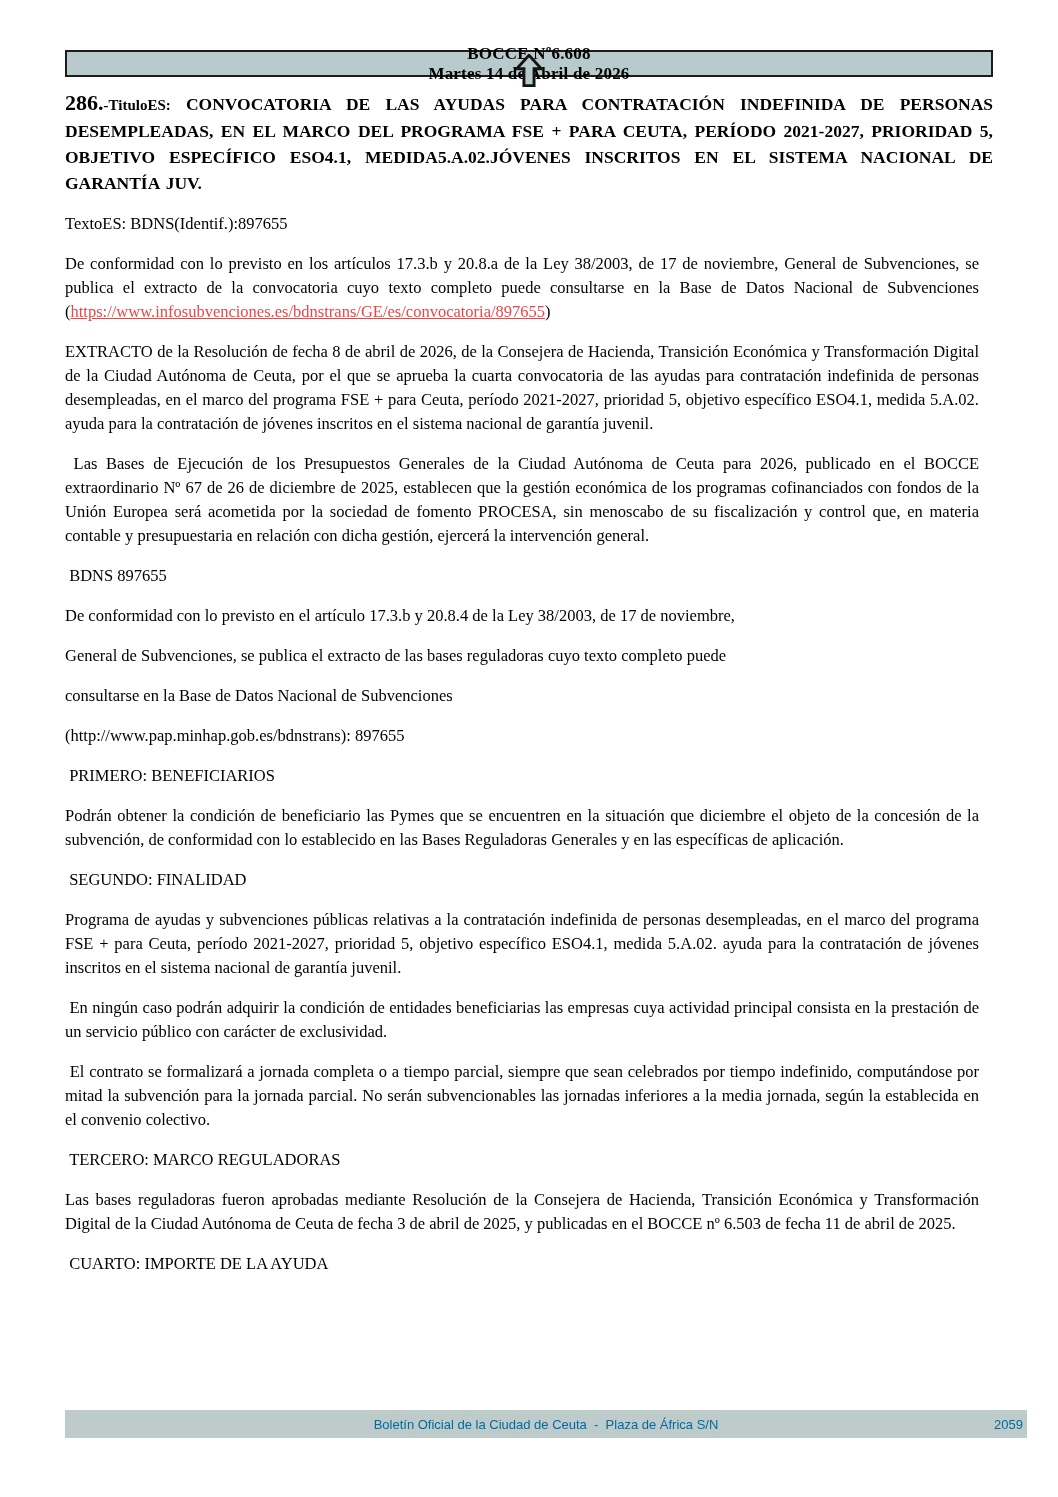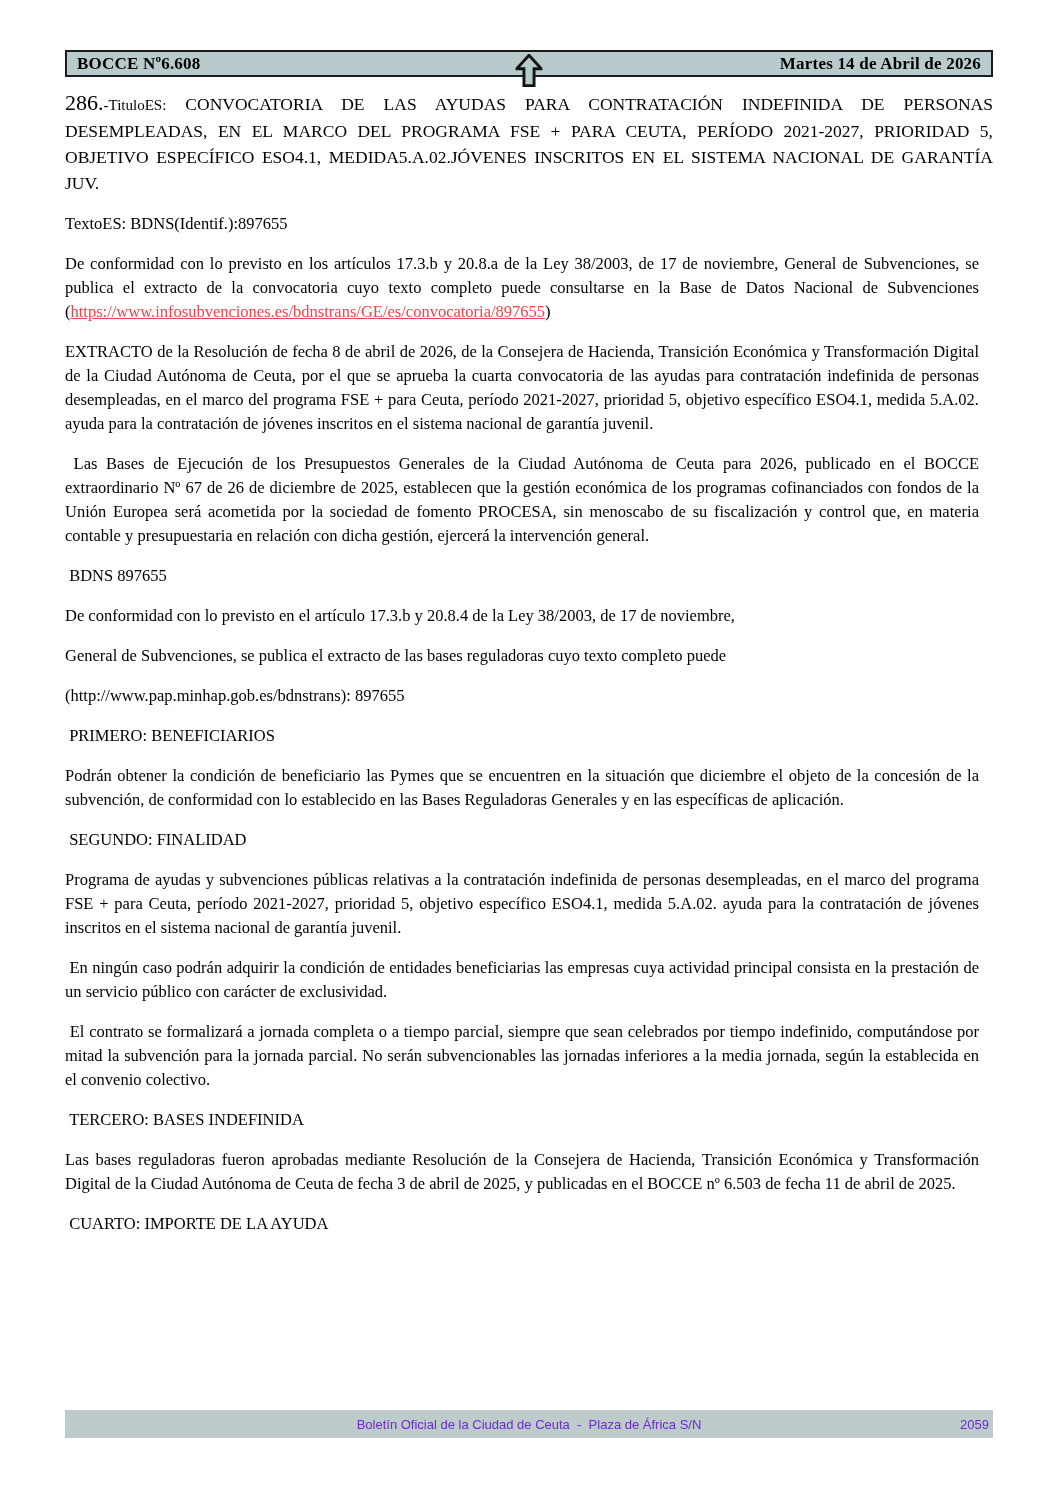--- a/index.html
+++ b/index.html
@@ -17,23 +17,24 @@
     position: absolute;
     left: 65px;
     top: 50px;
     width: 928px;
     height: 27px;
     box-sizing: border-box;
     background: #b9cacc;
     border: 2px solid #1c1c1c;
     display: flex;
     align-items: center;
-    justify-content: space-between;
+    justify-content: center;
     padding: 0 10px;
     overflow: visible;
+    flex-direction: column;
   }
   .topbar .bar-text {
     font-weight: bold;
     font-size: 17px;
     letter-spacing: 0.2px;
     white-space: pre;
   }
   .topbar .arrow-wrap {
     position: absolute;
     left: 50%;
@@ -43,21 +44,21 @@
   }
   
   .content {
     position: absolute;
     left: 65px;
     top: 90px;
     width: 928px;
   }
   .doc-title {
     margin: 0 0 16px 0;
-    font-weight: normal;
+    font-weight: bold;
     font-size: 17.5px;
     line-height: 26px;
     text-align: justify;
     word-spacing: 2px;
   }
   .doc-title .t-num   { font-size: 22px; }
   .doc-title .t-label { font-size: 15px; }
   .para {
     margin: 0 14px 16px 0;
     font-size: 16.5px;
@@ -73,21 +74,22 @@
   
   .footbar {
     position: absolute;
     left: 65px;
     top: 1410px;
     width: 928px;
     height: 28px;
     background: #bdcccb;
     font-family: "Liberation Sans", sans-serif;
     font-size: 13px;
-    color: #6d28d9;
+    color: #0369a1;
+    padding-left: 34px;
   }
   .footbar .foot-center {
     position: absolute;
     left: 50%;
     top: 50%;
     transform: translate(-50%, -50%);
     white-space: pre;
   }
   .footbar .foot-page {
     position: absolute;
@@ -114,28 +116,29 @@
   <div class="content">
     <p class="doc-title"><span class="t-num">286.</span><span class="t-label">-TituloES:</span><span>  CONVOCATORIA DE LAS AYUDAS PARA CONTRATACIÓN INDEFINIDA DE PERSONAS DESEMPLEADAS, EN EL MARCO DEL PROGRAMA FSE + PARA CEUTA, PERÍODO 2021-2027, PRIORIDAD 5, OBJETIVO ESPECÍFICO ESO4.1, MEDIDA5.A.02.JÓVENES INSCRITOS EN EL SISTEMA NACIONAL DE GARANTÍA JUV.</span></p>
     <div id="doc-body">
         <p class="para">TextoES: BDNS(Identif.):897655</p>
         <p class="para">De conformidad con lo previsto en los artículos 17.3.b y 20.8.a de la Ley 38/2003, de 17 de noviembre, General de Subvenciones, se publica el extracto de la convocatoria cuyo texto completo puede consultarse en la Base de Datos Nacional de Subvenciones (<a class="doc-link">https://www.infosubvenciones.es/bdnstrans/GE/es/convocatoria/897655</a>)</p>
         <p class="para">EXTRACTO de la Resolución de fecha 8 de abril de 2026, de la Consejera de Hacienda, Transición Económica y Transformación Digital de la Ciudad Autónoma de Ceuta, por el que se aprueba la cuarta convocatoria de las ayudas para contratación indefinida de personas desempleadas, en el marco del programa FSE + para Ceuta, período 2021-2027, prioridad 5, objetivo específico ESO4.1, medida 5.A.02. ayuda para la contratación de jóvenes inscritos en el sistema nacional de garantía juvenil.</p>
         <p class="para"> Las Bases de Ejecución de los Presupuestos Generales de la Ciudad Autónoma de Ceuta para 2026, publicado en el BOCCE extraordinario Nº 67 de 26 de diciembre de 2025, establecen que la gestión económica de los programas cofinanciados con fondos de la Unión Europea será acometida por la sociedad de fomento PROCESA, sin menoscabo de su fiscalización y control que, en materia contable y presupuestaria en relación con dicha gestión, ejercerá la intervención general.</p>
         <p class="para"> BDNS 897655</p>
         <p class="para">De conformidad con lo previsto en el artículo 17.3.b y 20.8.4 de la Ley 38/2003, de 17 de noviembre,</p>
         <p class="para">General de Subvenciones, se publica el extracto de las bases reguladoras cuyo texto completo puede</p>
+        <p class="para">consultarse en la Base de Datos Nacional de Subvenciones</p>
         <p class="para">(http://www.pap.minhap.gob.es/bdnstrans): 897655</p>
         <p class="para"> PRIMERO: BENEFICIARIOS</p>
         <p class="para">Podrán obtener la condición de beneficiario las Pymes que se encuentren en la situación que diciembre el objeto de la concesión de la subvención, de conformidad con lo establecido en las Bases Reguladoras Generales y en las específicas de aplicación.</p>
         <p class="para"> SEGUNDO: FINALIDAD</p>
         <p class="para">Programa de ayudas y subvenciones públicas relativas a la contratación indefinida de personas desempleadas, en el marco del programa FSE + para Ceuta, período 2021-2027, prioridad 5, objetivo específico ESO4.1, medida 5.A.02. ayuda para la contratación de jóvenes inscritos en el sistema nacional de garantía juvenil.</p>
         <p class="para"> En ningún caso podrán adquirir la condición de entidades beneficiarias las empresas cuya actividad principal consista en la prestación de un servicio público con carácter de exclusividad.</p>
         <p class="para"> El contrato se formalizará a jornada completa o a tiempo parcial, siempre que sean celebrados por tiempo indefinido, computándose por mitad la subvención para la jornada parcial. No serán subvencionables las jornadas inferiores a la media jornada, según la establecida en el convenio colectivo.</p>
-        <p class="para"> TERCERO: BASES INDEFINIDA</p>
+        <p class="para"> TERCERO: MARCO REGULADORAS</p>
         <p class="para">Las bases reguladoras fueron aprobadas mediante Resolución de la Consejera de Hacienda, Transición Económica y Transformación Digital de la Ciudad Autónoma de Ceuta de fecha 3 de abril de 2025, y publicadas en el BOCCE nº 6.503 de fecha 11 de abril de 2025.</p>
         <p class="para"> CUARTO: IMPORTE DE LA AYUDA</p>
       </div>
   </div>
 
   <div class="footbar">
     <span class="foot-center">Boletín Oficial de la Ciudad de Ceuta  -  Plaza de África S/N</span>
     <span class="foot-page">2059</span>
   </div>
 

